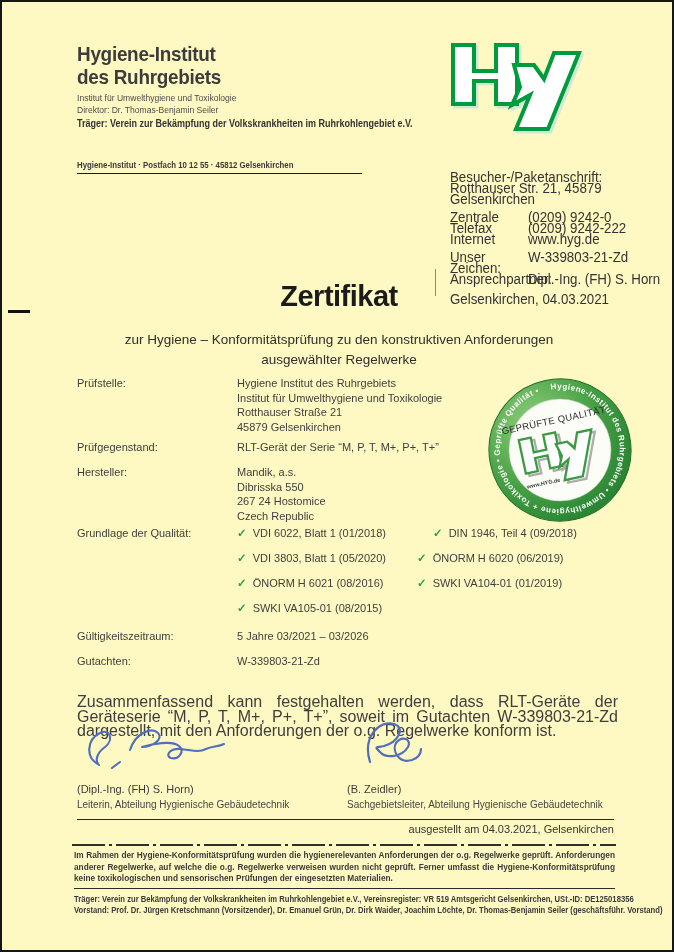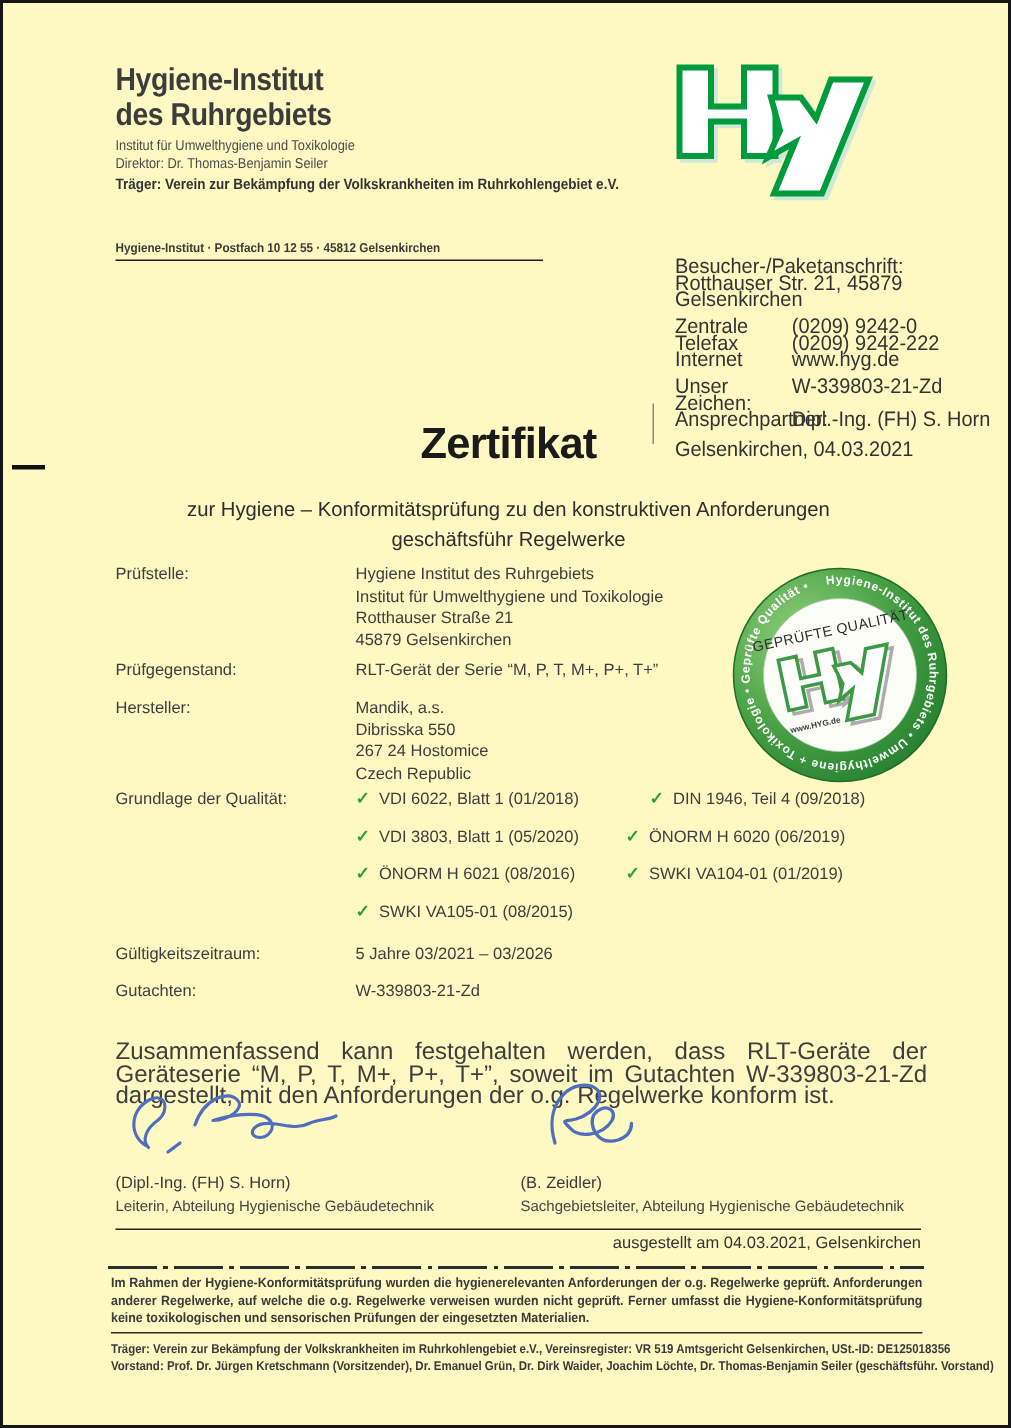--- a/index.html
+++ b/index.html
@@ -149,21 +149,21 @@
     </div>
   </div>
 
   <div id="fold-mark"></div>
   <div id="print-tick"></div>
 
   <div id="title-block">
     <div id="cert-title">Zertifikat</div>
     <div id="cert-sub-wrap">
       <div class="cert-sub">zur Hygiene – Konformitätsprüfung zu den konstruktiven Anforderungen</div>
-      <div class="cert-sub">geschäftsführ Regelwerke</div>
+      <div class="cert-sub">ausgewählter Regelwerke</div>
     </div>
   </div>
 
   <div class="frow" style="top:374px">
     <span class="flabel">Prüfstelle:</span>
     <div class="fvalue">
       <div>Hygiene Institut des Ruhrgebiets</div>
       <div>Institut für Umwelthygiene und Toxikologie</div>
       <div>Rotthauser Straße 21</div>
       <div>45879 Gelsenkirchen</div>

